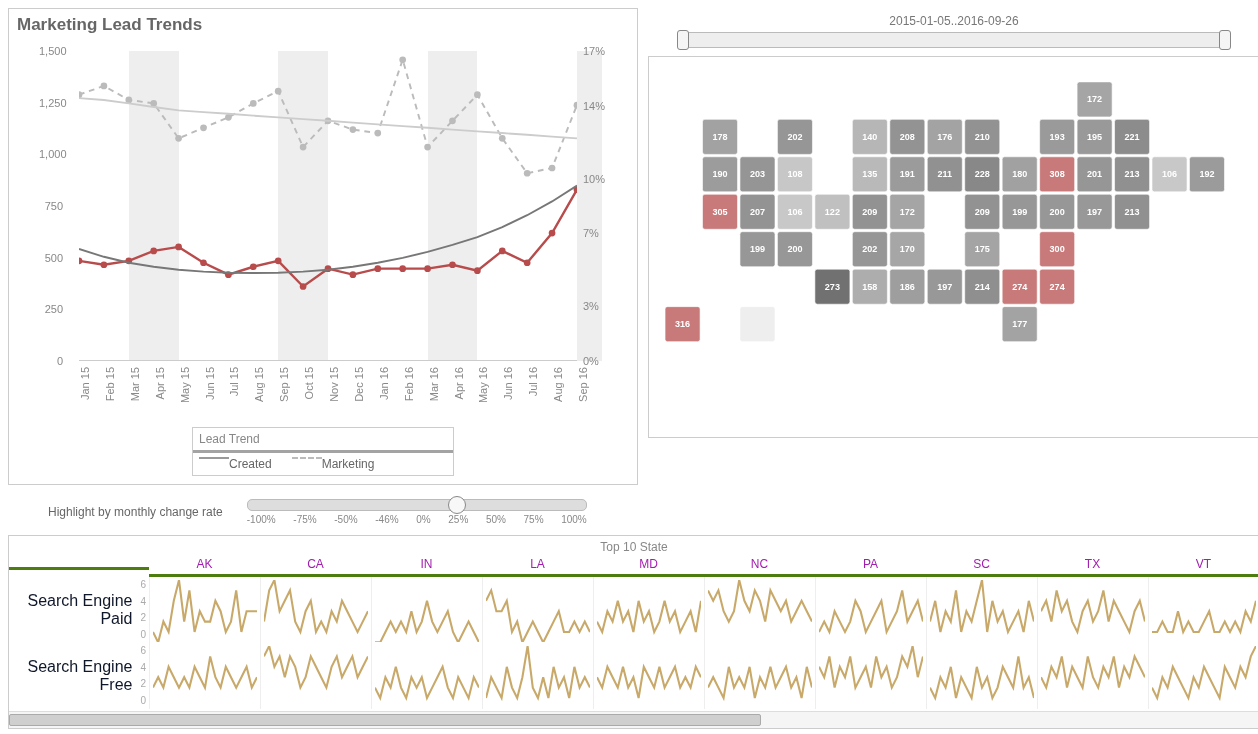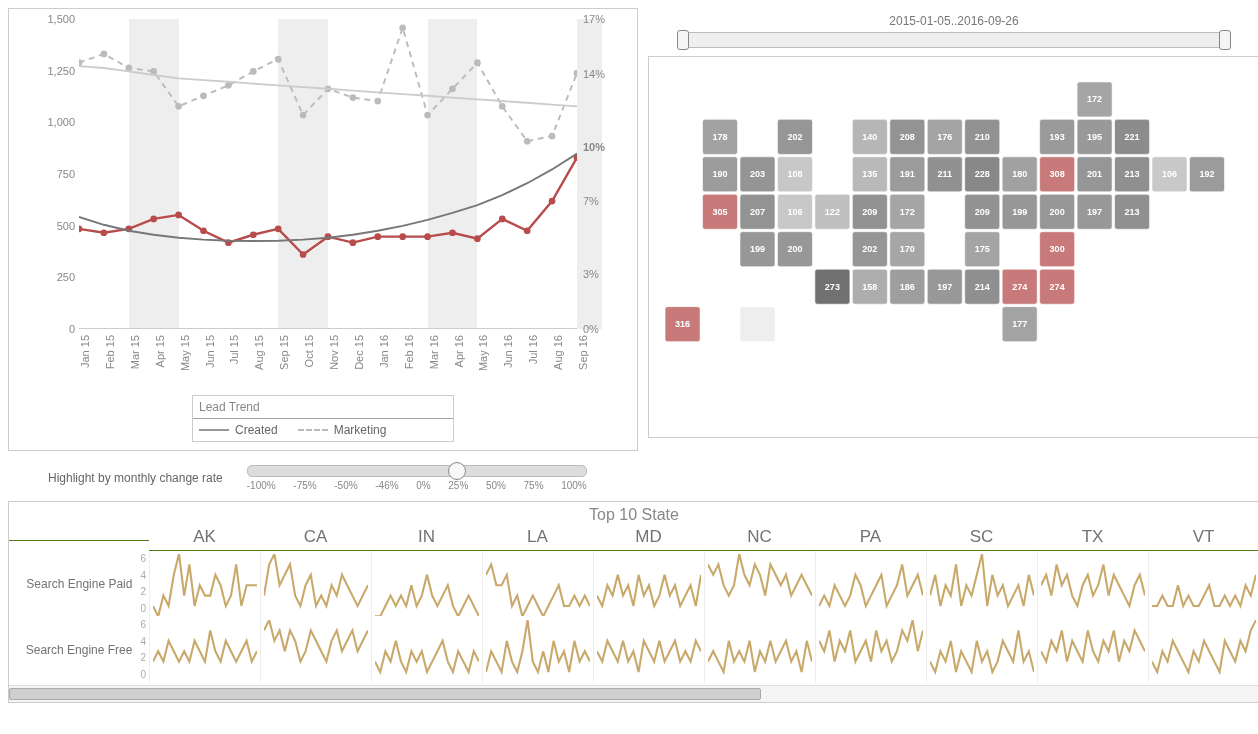--- a/index.html
+++ b/index.html
@@ -49,21 +49,21 @@
   .y-left, .y-right {
     position: absolute;
     top: 10px;
     bottom: 60px;
     width: 40px;
     font-size: 11px;
     color: #888;
   }
   .y-left { left: 0; }
   .y-right { right: 0; text-align: left; }
-  .y-left div, .y-right div { position: absolute; left: 0; right: 4px; transform: translateY(-50%); }
+  .y-left div, .y-right div { position: absolute; left: 0; right: 16px; transform: translateY(-50%); }
   .y-left div { text-align: right; }
   .y-right div { text-align: left; padding-left: 6px; }
   .x-axis {
     position: absolute;
     left: 40px;
     right: 40px;
     bottom: 0;
     height: 60px;
     border-top: 1px solid #ccc;
   }
@@ -83,23 +83,23 @@
     top: 10px;
     bottom: 60px;
   }
   .legend {
     margin: 6px auto 8px;
     width: 260px;
     border: 1px solid #ccc;
     font-size: 12px;
     color: #666;
   }
-  .legend-title { padding: 4px 6px; border-bottom: 1px solid #a3a3a3; color:#888; }
+  .legend-title { padding: 4px 6px; border-bottom: 3px solid #a3a3a3; color:#888; }
   .legend-row { display: flex; align-items: center; padding: 4px 6px; gap: 20px; }
-  .leg-item { display: flex; align-items: center; gap: 6px; }
+  .leg-item { display: flex; }
   .swatch-solid { width: 30px; height: 2px; background: #999; }
   .swatch-dash { width: 30px; height: 0; border-top: 2px dashed #bbb; }
 
   
   .date-slider-wrap {
     text-align: center;
     font-size: 12px;
     color: #777;
     padding: 6px 30px 0;
   }
@@ -162,40 +162,40 @@
     color: #888;
     margin-top: 3px;
   }
 
   
   .spark-panel {
     grid-column: 1 / span 2;
     position: relative;
   }
   .spark-title {
-    font-size: 16px;
+    font-size: 12px;
     color: #888;
     text-align: center;
     padding: 4px 0 0;
   }
   .spark-grid {
     display: grid;
     grid-template-columns: 140px repeat(10, 1fr);
     align-items: center;
   }
   .sg-head {
-    font-size: 17px;
-    color: #737373;
+    font-size: 12px;
+    color: #a21caf;
     text-align: center;
     padding: 3px 0;
-    border-bottom: 1px solid #4d7c0f;
+    border-bottom: 3px solid #4d7c0f;
   }
   .sg-rowlabel {
-    font-size: 12px;
-    color: #737373;
+    font-size: 16px;
+    color: #0f172a;
     text-align: right;
     padding-right: 8px;
   }
   .sg-cell {
     height: 66px;
     border-left: 1px solid #eee;
     position: relative;
   }
   .sg-yaxis {
     font-size: 10px;
@@ -226,41 +226,42 @@
     border: 1px solid #aaa;
     border-radius: 2px;
   }
 </style>
 </head>
 <body>
 
 <div class="dashboard">
 
   <div class="panel">
+    <div class="title">Marketing Lead Trends</div>
     <div class="trend-area">
       <div class="bands" id="bands">
           <div class="band" style="left: 10%; width: 10%;"></div>
           <div class="band" style="left: 40%; width: 10%;"></div>
           <div class="band" style="left: 70%; width: 10%;"></div>
           <div class="band" style="left: 100%; width: 5%;"></div>
         </div>
       <div class="y-left" id="yleft">
           <div style="top: 100%;">0</div>
           <div style="top: 83.3333%;">250</div>
           <div style="top: 66.6667%; text-align: right;">500</div>
           <div style="top: 50%;">750</div>
           <div style="top: 33.3333%;">1,000</div>
           <div style="top: 16.6667%;">1,250</div>
           <div style="top: 0%;">1,500</div>
         </div>
       <div class="y-right" id="yright">
           <div style="top: 100%;">0%</div>
           <div style="top: 82.3529%;">3%</div>
           <div style="top: 58.8235%;">7%</div>
-          <div style="top: 41.1765%; font-weight: bold;">10%</div>
+          <div style="top: 41.1765%;">10%</div>
           <div style="top: 17.6471%;">14%</div>
           <div style="top: 0%;">17%</div>
         </div>
       <svg class="trend-svg" id="trend-svg" preserveAspectRatio="none" viewBox="0 0 520 310">
           <path d="M0.0 219.1 L26.0 223.2 L52.0 219.1 L78.0 208.7 L104.0 204.6 L130.0 221.1 L156.0 233.5 L182.0 225.3 L208.0 219.1 L234.0 245.9 L260.0 227.3 L286.0 233.5 L312.0 227.3 L338.0 227.3 L364.0 227.3 L390.0 223.2 L416.0 229.4 L442.0 208.7 L468.0 221.1 L494.0 190.1 L520.0 144.7" fill="none" stroke="#b84b4b" stroke-width="2.5"></path>
           <circle cx="0" cy="219.06666666666666" r="3.5" fill="#b84b4b"></circle>
           <circle cx="26" cy="223.2" r="3.5" fill="#b84b4b"></circle>
           <circle cx="52" cy="219.06666666666666" r="3.5" fill="#b84b4b"></circle>
           <circle cx="78" cy="208.73333333333335" r="3.5" fill="#b84b4b"></circle>
           <circle cx="104" cy="204.6" r="3.5" fill="#b84b4b"></circle>

